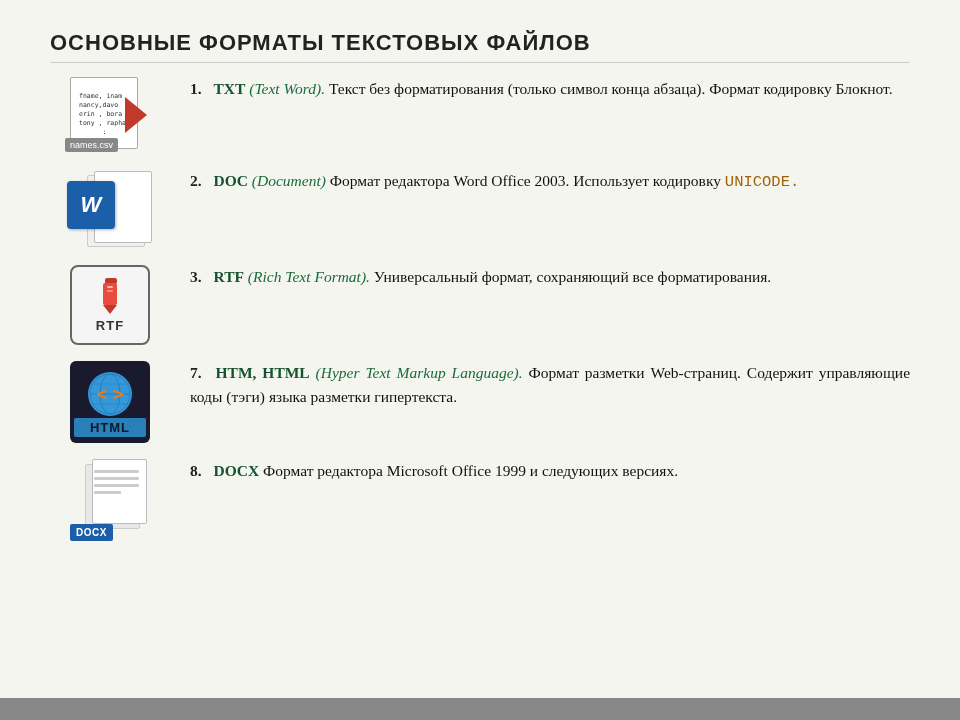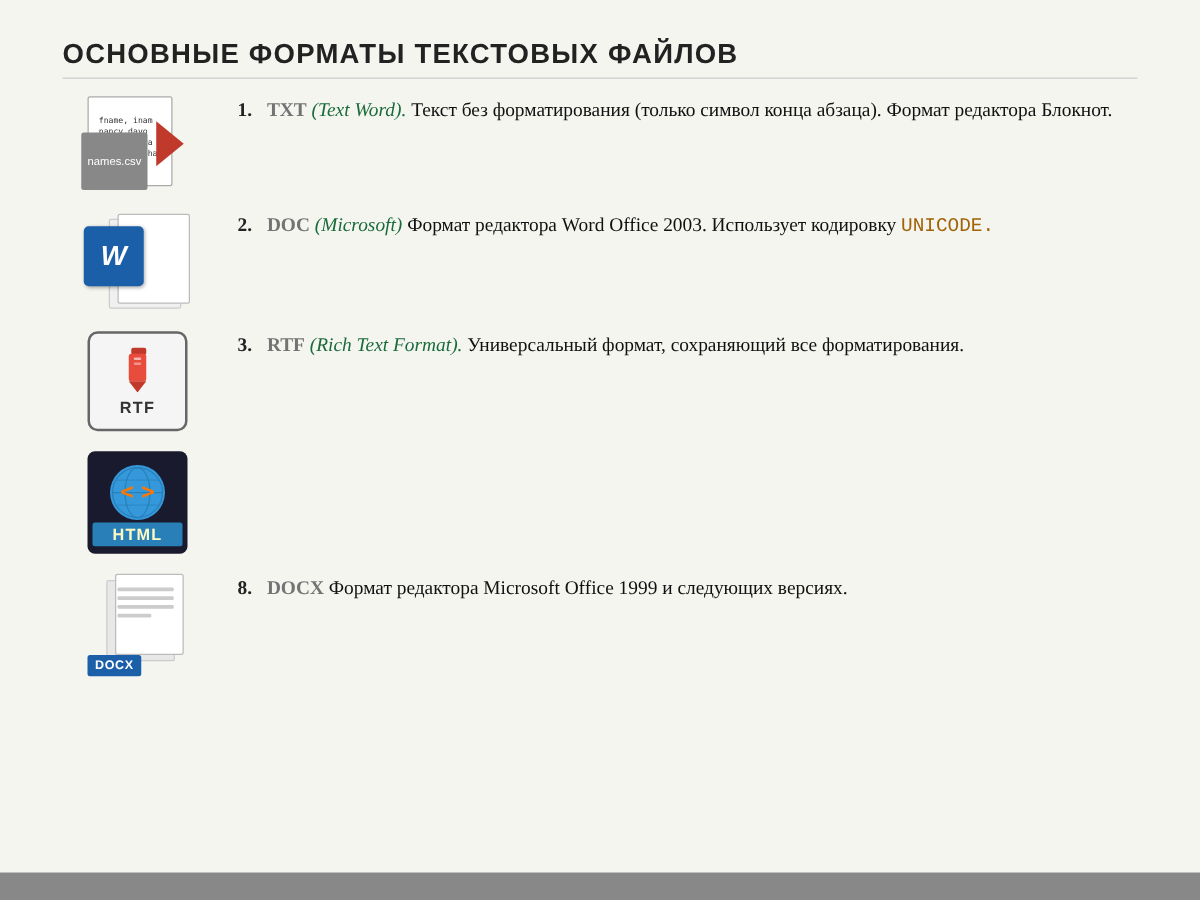--- a/index.html
+++ b/index.html
@@ -54,21 +54,21 @@
       color: #111;
       padding-top: 4px;
     }
     .item-num {
       font-weight: bold;
       margin-right: 8px;
       color: #222;
     }
     .format-name {
       font-weight: bold;
-      color: #737373;
+      color: #14532d;
     }
     .format-desc {
       color: #1a6b3a;
       font-style: italic;
     }
     .unicode-highlight {
       color: #a16207;
       font-family: 'Courier New', monospace;
     }
 
@@ -97,21 +97,21 @@
       line-height: 1.4;
       font-family: monospace;
     }
     .icon-csv .tag {
       position: absolute;
       left: 0px;
       bottom: 0px;
       background: #888;
       color: white;
       font-size: 9px;
-      padding: 18px 5px;
+      padding: 2px 5px;
       border-radius: 2px;
       font-family: Arial;
     }
     .arrow-right {
       position: absolute;
       left: 60px;
       top: 20px;
       width: 0;
       height: 0;
       border-top: 18px solid transparent;
@@ -245,21 +245,21 @@
     }
     .icon-html .html-globe .br-right {
       color: #ff7700;
       font-size: 18px;
       font-weight: bold;
       font-family: monospace;
     }
     .icon-html .html-label {
       font-size: 13px;
       font-weight: bold;
-      color: #fef9c3;
+      color: #0f172a;
       font-family: Arial;
       letter-spacing: 1px;
       background: #2980b9;
       width: 100%;
       text-align: center;
       padding: 2px 0;
       border-radius: 2px;
     }
 
     
@@ -353,38 +353,38 @@
             </div>
           </div>
           <div class="tag">names.csv</div>
           <div class="arrow-right"></div>
         </div>
       </div>
       <div class="text-area">
         <span class="item-num">1.</span>
         <span class="format-name">TXT</span>
         <span class="format-desc"> (Text Word). </span>
-        <span>Текст без форматирования (только символ конца абзаца). Формат редактора Блокнот.</span>
+        <span>Текст без форматирования (только символ конца абзаца). Формат кодировку Блокнот.</span>
       </div>
     </div>
 
     <div class="item-row">
       <div class="icon-area">
         <div class="icon-doc">
           <div class="doc-paper2"></div>
           <div class="doc-paper"></div>
           <div class="word-badge">
             <span>W</span>
           </div>
         </div>
       </div>
       <div class="text-area">
         <span class="item-num">2.</span>
         <span class="format-name">DOC</span>
-        <span class="format-desc"> (Microsoft) </span>
+        <span class="format-desc"> (Document) </span>
         <span>Формат редактора Word Office 2003. Использует кодировку </span><span class="unicode-highlight">UNICODE.</span>
       </div>
     </div>
 
     <div class="item-row">
       <div class="icon-area">
         <div class="icon-rtf">
           <div class="rtf-pen">
             <svg viewBox="0 0 30 36" xmlns="http://www.w3.org/2000/svg">
               <rect x="10" y="0" width="12" height="6" rx="2" fill="#c0392b"></rect>
@@ -420,20 +420,26 @@
               </svg>
               <div class="brackets">
                 <span class="br-left">&lt;</span>
                 <span class="br-right">&gt;</span>
               </div>
             </div>
           </div>
           <div class="html-label">HTML</div>
         </div>
       </div>
+      <div class="text-area">
+        <span class="item-num">7.</span>
+        <span class="format-name">HTM, HTML</span>
+        <span class="format-desc"> (Hyper Text Markup Language). </span>
+        <span>Формат разметки Web-страниц. Содержит управляющие коды (тэги) языка разметки гипертекста.</span>
+      </div>
     </div>
 
     <div class="item-row">
       <div class="icon-area">
         <div class="icon-docx">
           <div class="docx-paper2"></div>
           <div class="docx-paper1">
             <div class="docx-lines">
               <div class="docx-line"></div>
               <div class="docx-line"></div>

